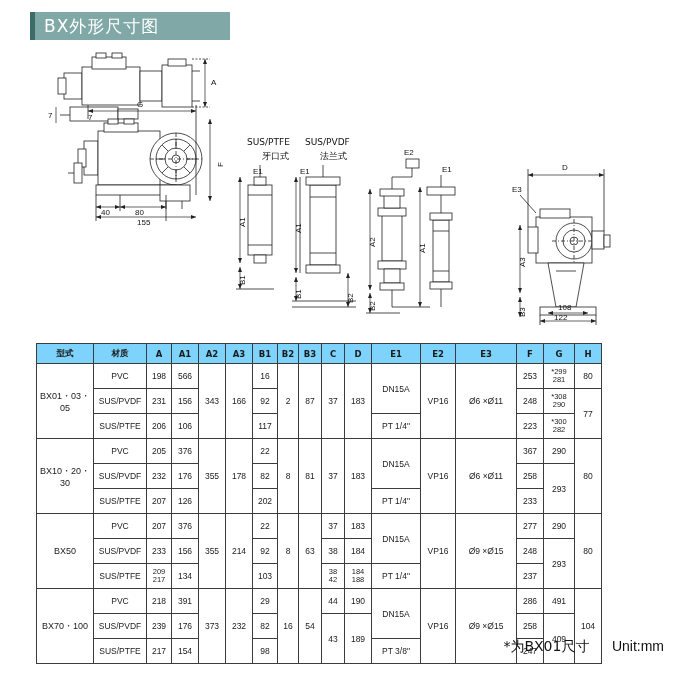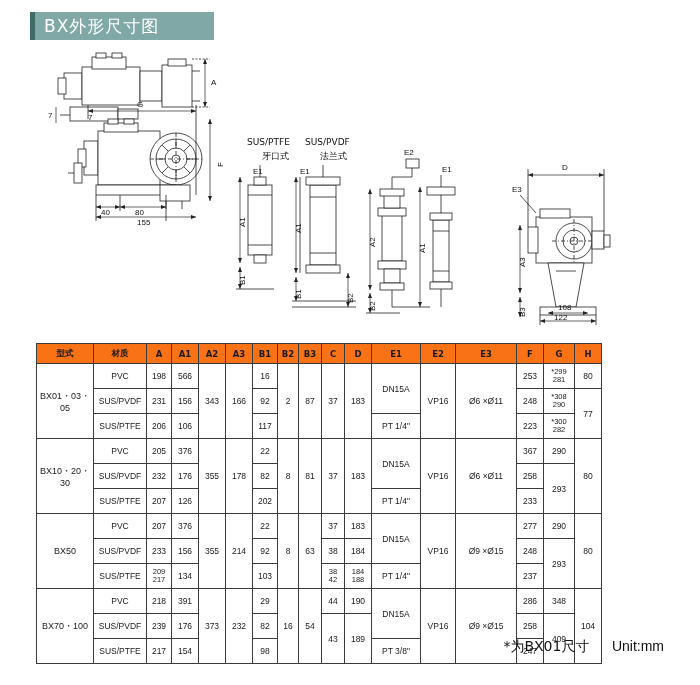--- a/index.html
+++ b/index.html
@@ -14,21 +14,21 @@
     color: #1a1a1a;
     position: relative;
     overflow: hidden;
   }
 
   
   .title-bar {
     position: absolute;
     left: 30px;
     top: 12px;
-    width: 184px;
+    width: 200px;
     height: 28px;
     background: #7fa8a6;
     border-left: 5px solid #3d6b66;
     box-sizing: border-box;
     display: flex;
     align-items: center;
   }
   .title-bar .title-text {
     color: #ffffff;
     font-size: 17px;
@@ -74,21 +74,21 @@
     font-family: "Liberation Sans", sans-serif;
   }
   .spec-table th, .spec-table td {
     border: 1px solid #3b3b3b;
     text-align: center;
     padding: 0;
     height: 24px;
     background: #ffffff;
   }
   .spec-table thead th {
-    background: #f97316;
+    background: #7dd3fc;
     height: 19px;
     font-weight: bold;
     font-family: "DejaVu Sans", sans-serif;
     font-size: 8.5px;
   }
   .spec-table td.model {
     font-size: 9px;
     width: 56px;
   }
   .spec-table td.mat {
@@ -551,21 +551,21 @@
       <td rowspan="3">232</td>
       <td>29</td>
       <td rowspan="3">16</td>
       <td rowspan="3">54</td>
       <td>44</td>
       <td>190</td>
       <td rowspan="2">DN15A</td>
       <td rowspan="3">VP16</td>
       <td rowspan="3">Ø9 ×Ø15</td>
       <td>286</td>
-      <td>348</td>
+      <td>491</td>
       <td rowspan="3">104</td>
     </tr>
     <tr>
       <td class="mat">SUS/PVDF</td>
       <td>239</td>
       <td>176</td>
       <td>82</td>
       <td rowspan="2">43</td>
       <td rowspan="2">189</td>
       <td>258</td>

